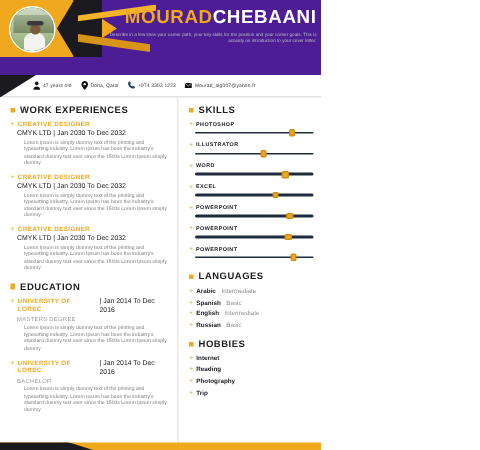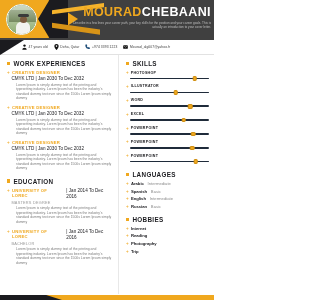--- a/index.html
+++ b/index.html
@@ -7,22 +7,22 @@
   body {
     font-family:"Liberation Sans", sans-serif;
     background:#ffffff;
     overflow:hidden;
     position:relative;
   }
   .page { position:relative; width:214px; height:300px; background:#fff; }
 
   
   .header {
-    position:relative; height:40px; width:214px;
-    background:#404040; overflow:hidden;
+    position:relative; height:50px; width:214px;
+    background:#4c1d95; overflow:hidden;
   }
   .hdr-gold-wedge {
     position:absolute; left:0; top:0; width:78px; height:38px;
     background:#f0a81e;
     clip-path:polygon(0 0, 62% 0, 100% 50%, 62% 100%, 0 100%);
   }
   .hdr-gold-ray-a {
     position:absolute; left:52px; top:3px; width:52px; height:16px;
     background:#f5b32b;
     clip-path:polygon(0 46%, 100% 0, 100% 26%, 0 70%);

